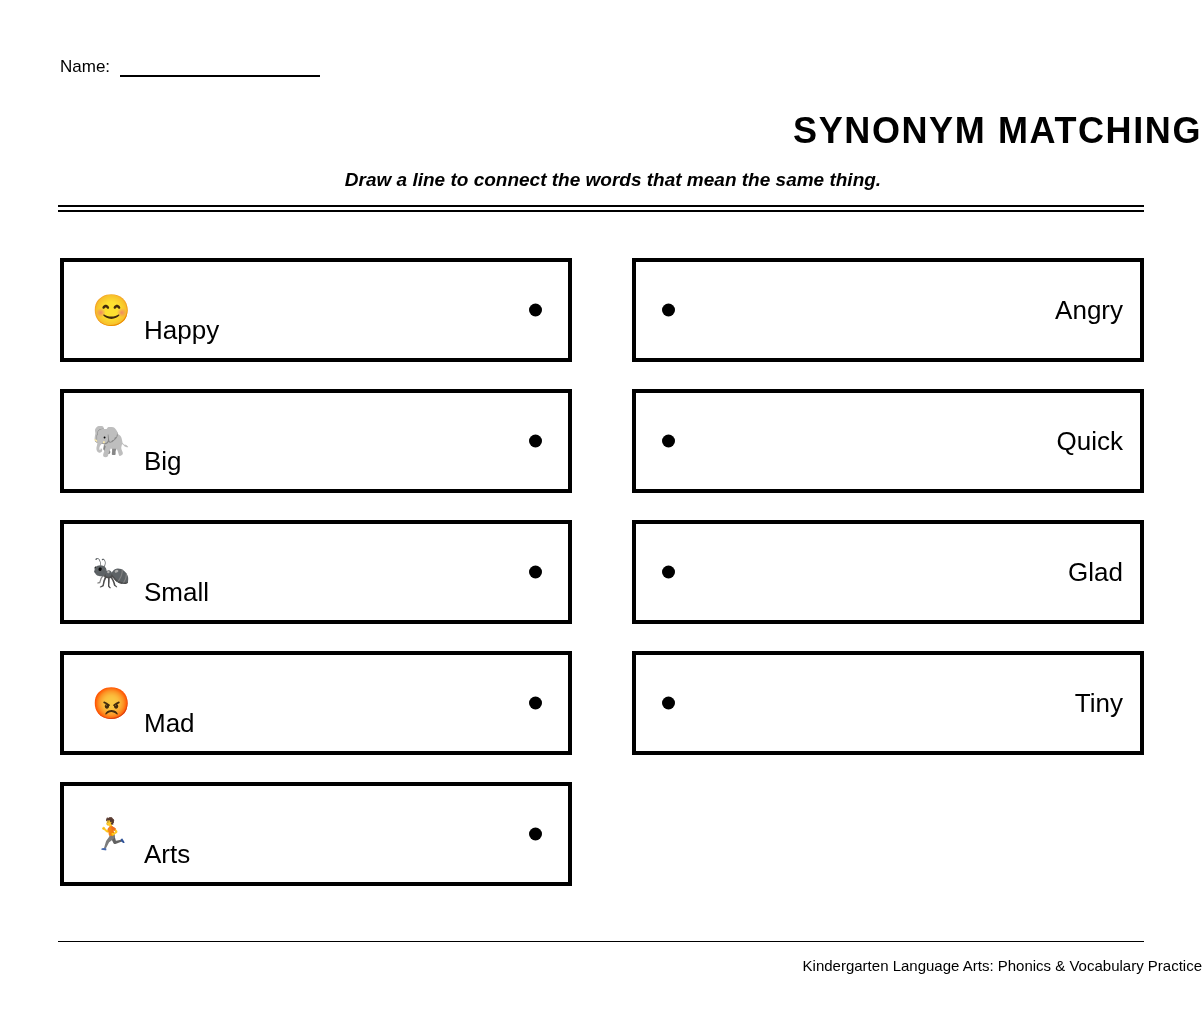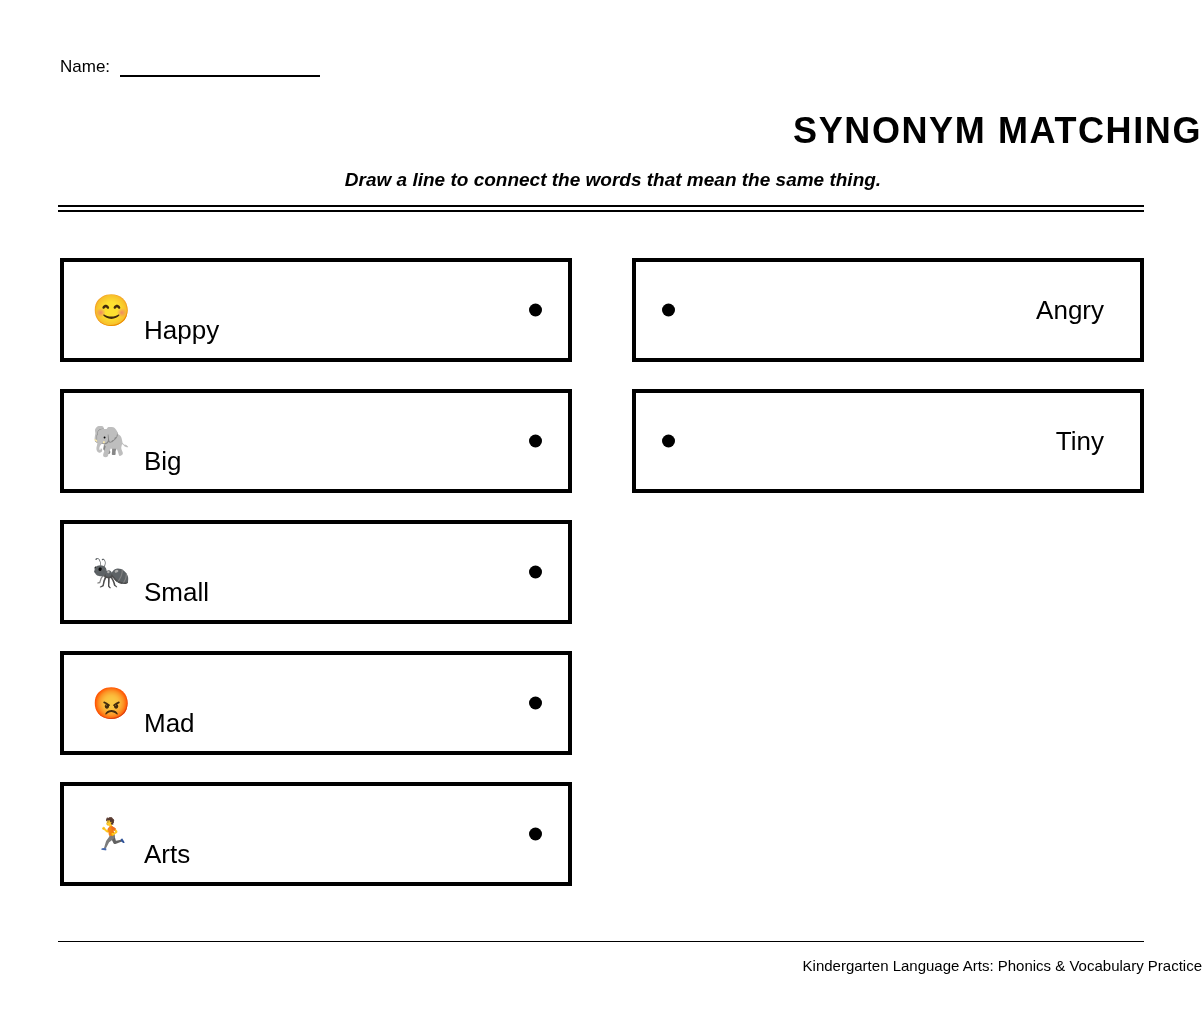--- a/index.html
+++ b/index.html
@@ -112,21 +112,21 @@
     display: flex;
     align-items: center;
   }
   .card.left-card {
     padding-left: 26px;
     padding-right: 24px;
     justify-content: flex-start;
   }
   .card.right-card {
     padding-left: 24px;
-    padding-right: 36px;
+    padding-right: 17px;
     justify-content: flex-end;
   }
 
   .emoji {
     font-size: 31px;
     line-height: 1;
     width: 44px;
     flex: 0 0 44px;
     text-align: center;
     user-select: none;
@@ -231,21 +231,29 @@
 
     </div>
 
     <div class="column">
 
       <div class="card right-card">
         <span class="dot"></span>
         <span class="word">Angry</span>
       </div>
 
-
+      <div class="card right-card">
+        <span class="dot"></span>
+        <span class="word">Quick</span>
+      </div>
+
+      <div class="card right-card">
+        <span class="dot"></span>
+        <span class="word">Glad</span>
+      </div>
 
       <div class="card right-card">
         <span class="dot"></span>
         <span class="word">Tiny</span>
       </div>
 
 
     </div>
 
   </div>

